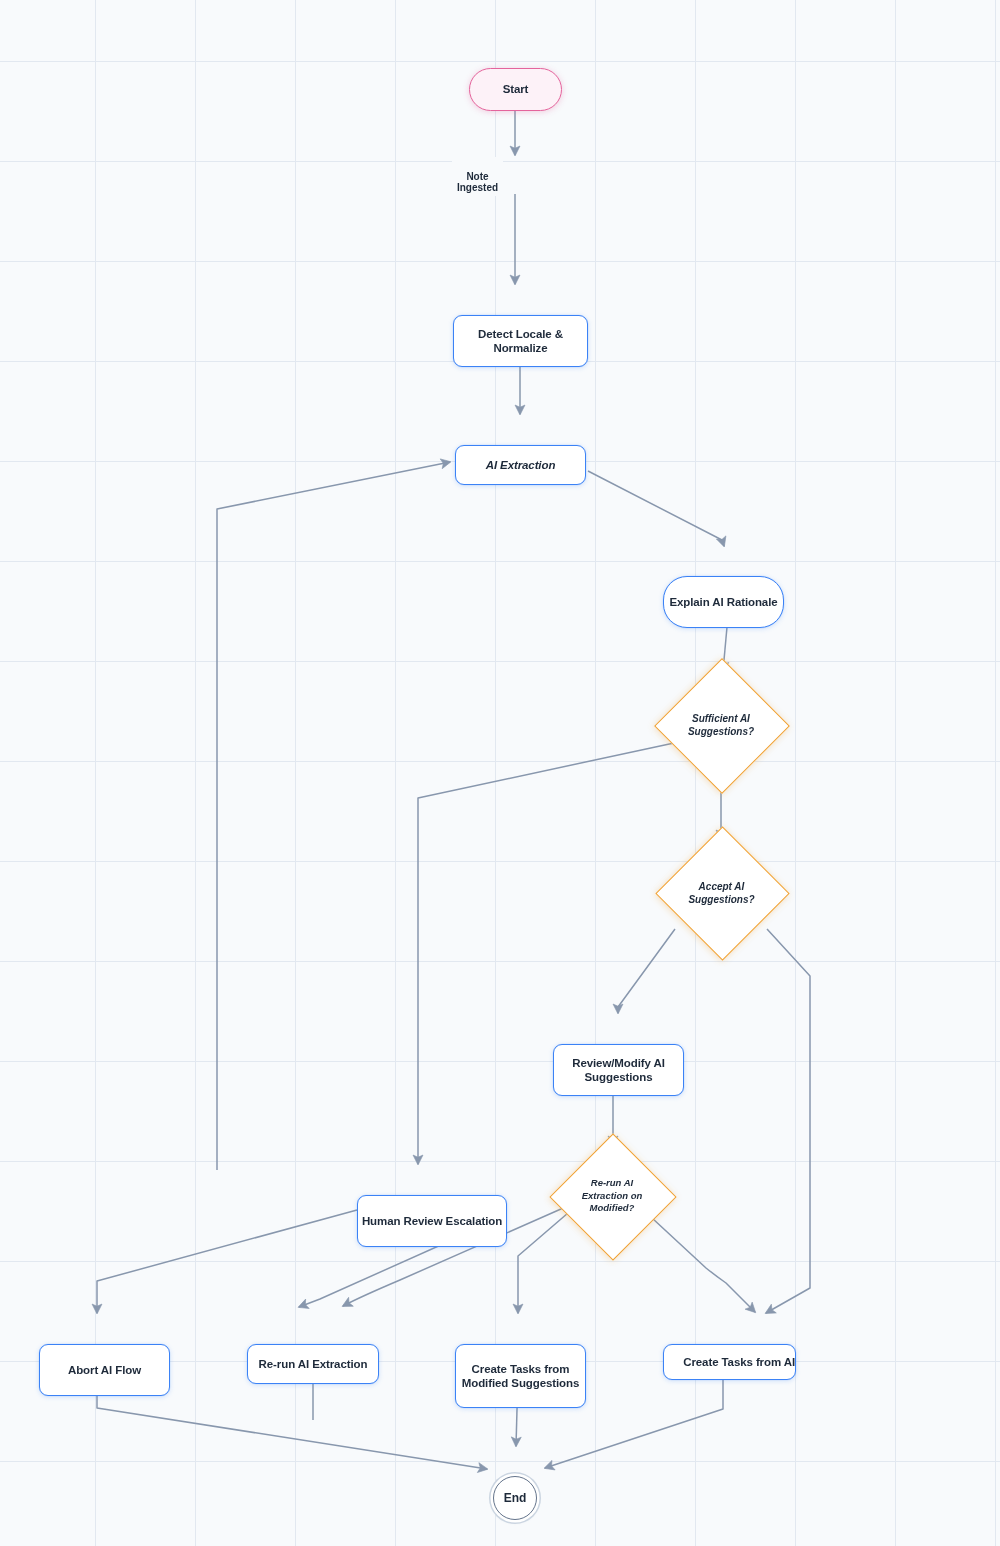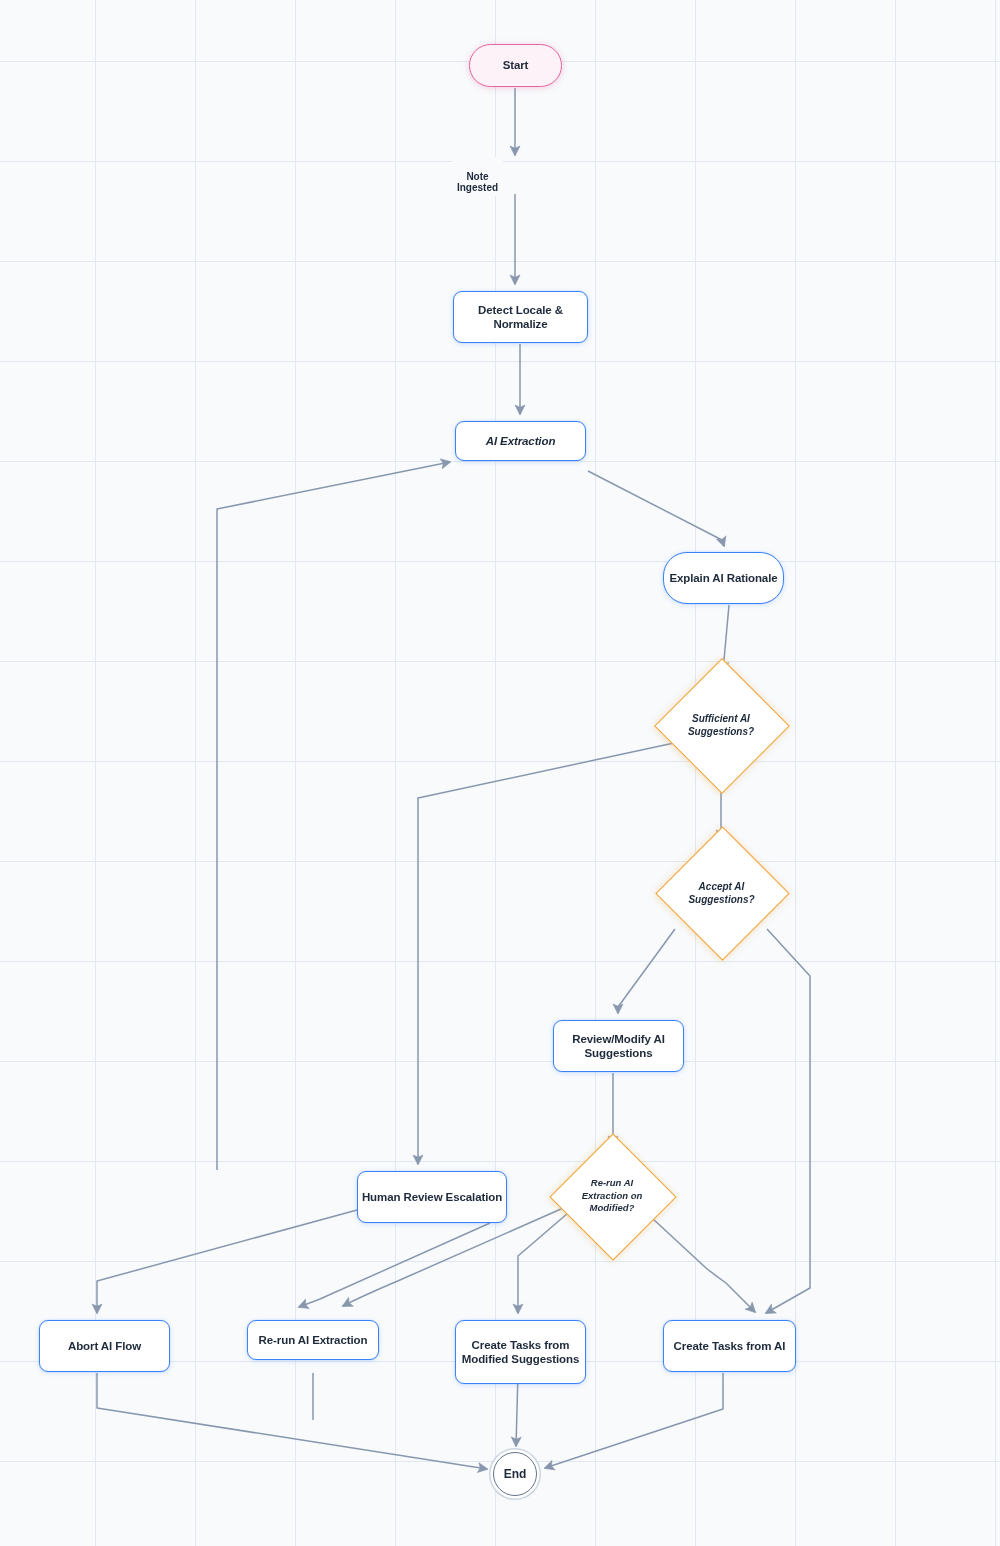--- a/index.html
+++ b/index.html
@@ -36,20 +36,21 @@
     box-sizing: border-box;
     display: flex;
     align-items: center;
     justify-content: center;
     text-align: center;
     font-size: 11.5px;
     font-weight: bold;
     color: #1e2a3a;
     line-height: 1.25;
     letter-spacing: -0.1px;
+    margin-top: 24px;
   }
   .node-process {
     background: #ffffff;
     border: 1.6px solid #3b82f6;
     border-radius: 9px;
     box-shadow: 0 1px 5px rgba(59,130,246,0.22), 0 0 0 0.5px rgba(59,130,246,0.12);
   }
   .node-start {
     background: #fdf2f8;
     border: 1.7px solid #e4649c;
@@ -212,21 +213,21 @@
   </div>
 
   <div class="node node-process" style="left:247px; top:1320px; width:132px; height:40px;">
     <span>Re-run AI Extraction</span>
   </div>
 
   <div class="node node-process" style="left:455px; top:1320px; width:131px; height:64px;">
     <span>Create Tasks from Modified Suggestions</span>
   </div>
 
-  <div class="node node-process" style="left:663px; top:1320px; width:133px; height:52px;">
+  <div class="node node-process" style="left:663px; top:1320px; width:133px; height:36px;justify-content:flex-end;">
     <span>Create Tasks from AI</span>
   </div>
 
   <div class="node node-end" style="left:493px; top:1452px; width:44px; height:44px;">
     <span>End</span>
   </div>
 
 </div>
 
 </body></html>

